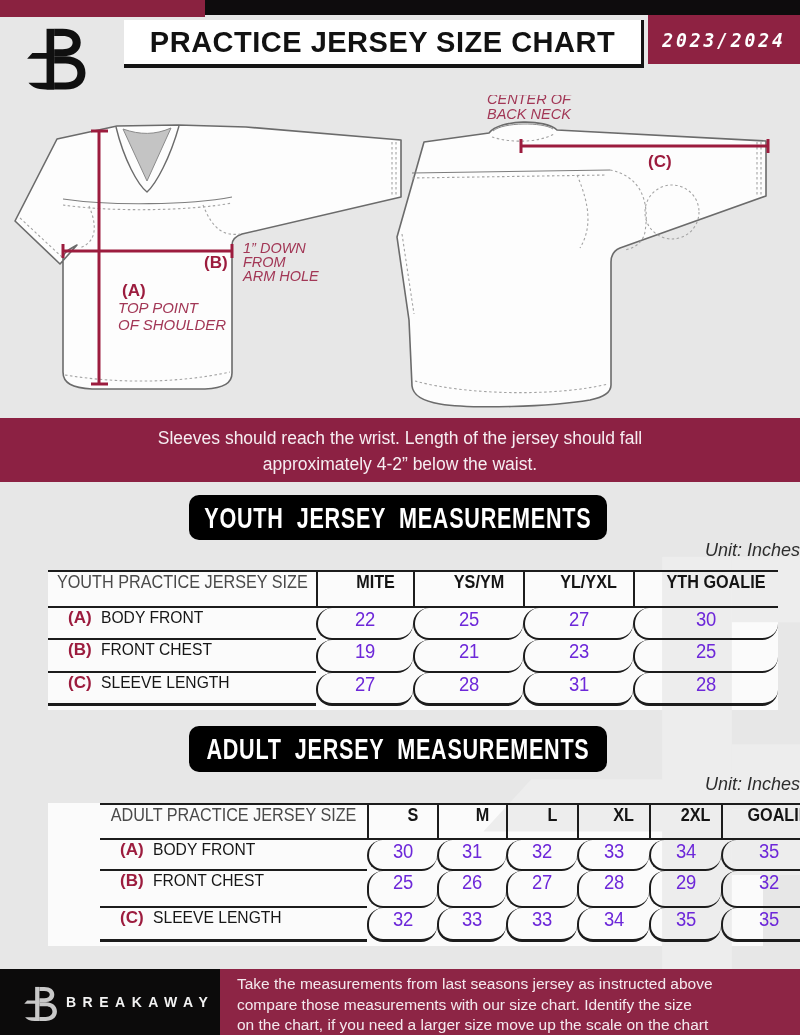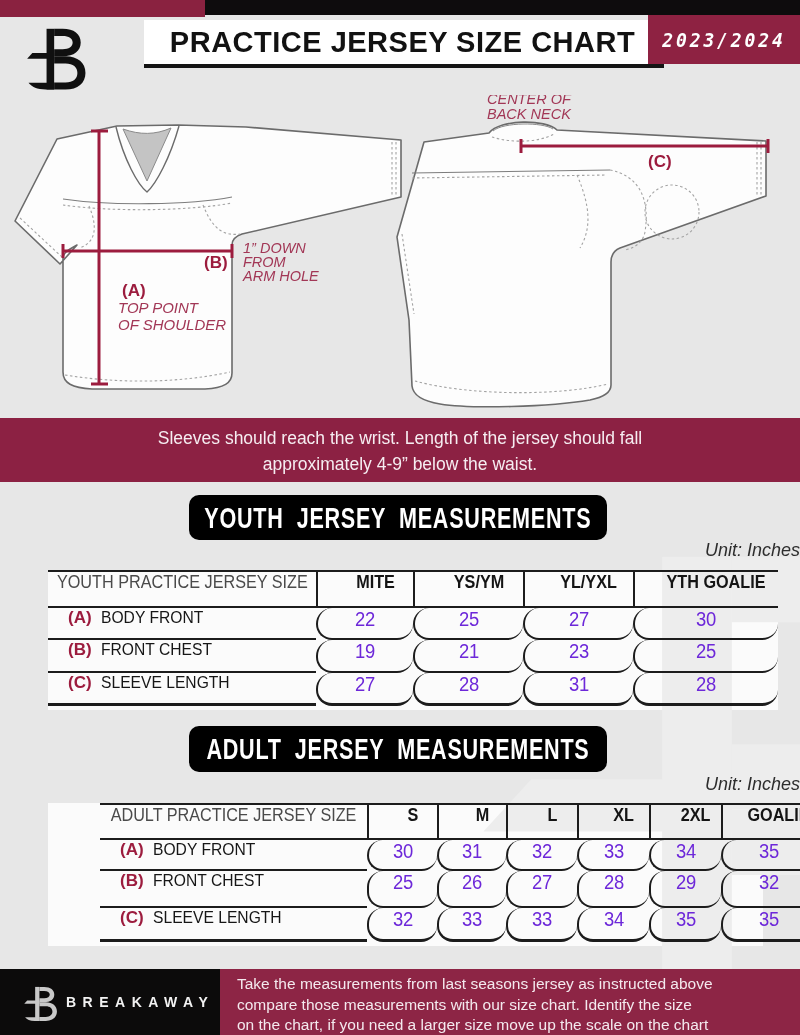--- a/index.html
+++ b/index.html
@@ -6,21 +6,21 @@
   .page{position:relative;width:800px;height:1035px;background:#e7e7e7;overflow:hidden;
         font-family:"Liberation Sans",sans-serif;}
   .abs{position:absolute;}
 
   
   .strip-maroon{left:0;top:0;width:205px;height:17px;background:#8a2240;}
   .strip-black{left:205px;top:0;width:595px;height:15px;background:#0e0c0d;}
 
   
   .logo-box{left:26px;top:25px;width:62px;height:74px;}
-  .title-box{left:144px;top:20px;width:517px;height:44px;background:#ffffff;
+  .title-box{left:124px;top:20px;width:517px;height:44px;background:#ffffff;
              border-right:3px solid #141414;border-bottom:4px solid #141414;
              display:flex;align-items:center;justify-content:center;}
   .title-text{font-size:29px;font-weight:bold;color:#121212;letter-spacing:.5px;white-space:nowrap;}
   .year-box{left:648px;top:15px;width:152px;height:49px;background:#8e2242;
             display:flex;align-items:center;justify-content:center;}
   .year-text{font-family:"DejaVu Sans Mono",monospace;font-style:italic;font-weight:bold;
              font-size:19px;color:#fff;letter-spacing:3px;white-space:nowrap;transform:scaleX(.95);}
 
   
   .diagram{left:0;top:95px;width:800px;height:325px;}
@@ -165,21 +165,21 @@
         <line x1="768" y1="139" x2="768" y2="153"></line>
       </g>
       <text x="648" y="167" font-size="17" font-weight="bold" fill="#9c1c3e">(C)</text>
       <text x="487" y="104" font-size="14.5" font-style="italic" fill="#a23756">CENTER OF</text>
       <text x="487" y="119" font-size="14.5" font-style="italic" fill="#a23756">BACK NECK</text>
     </g>
   </svg>
 
   <div class="abs banner">
     <div>Sleeves should reach the wrist. Length of the jersey should fall</div>
-    <div>approximately 4-9” below the waist.</div>
+    <div>approximately 4-2” below the waist.</div>
   </div>
 
   <div class="abs backdrop-youth"></div>
   <div class="abs backdrop-adult"></div>
   <div class="abs watermark">
     <svg viewBox="0 0 64 78" width="560" height="680">
         <use href="#bw-logo" fill="#ededed"></use>
       </svg>
   </div>
 

